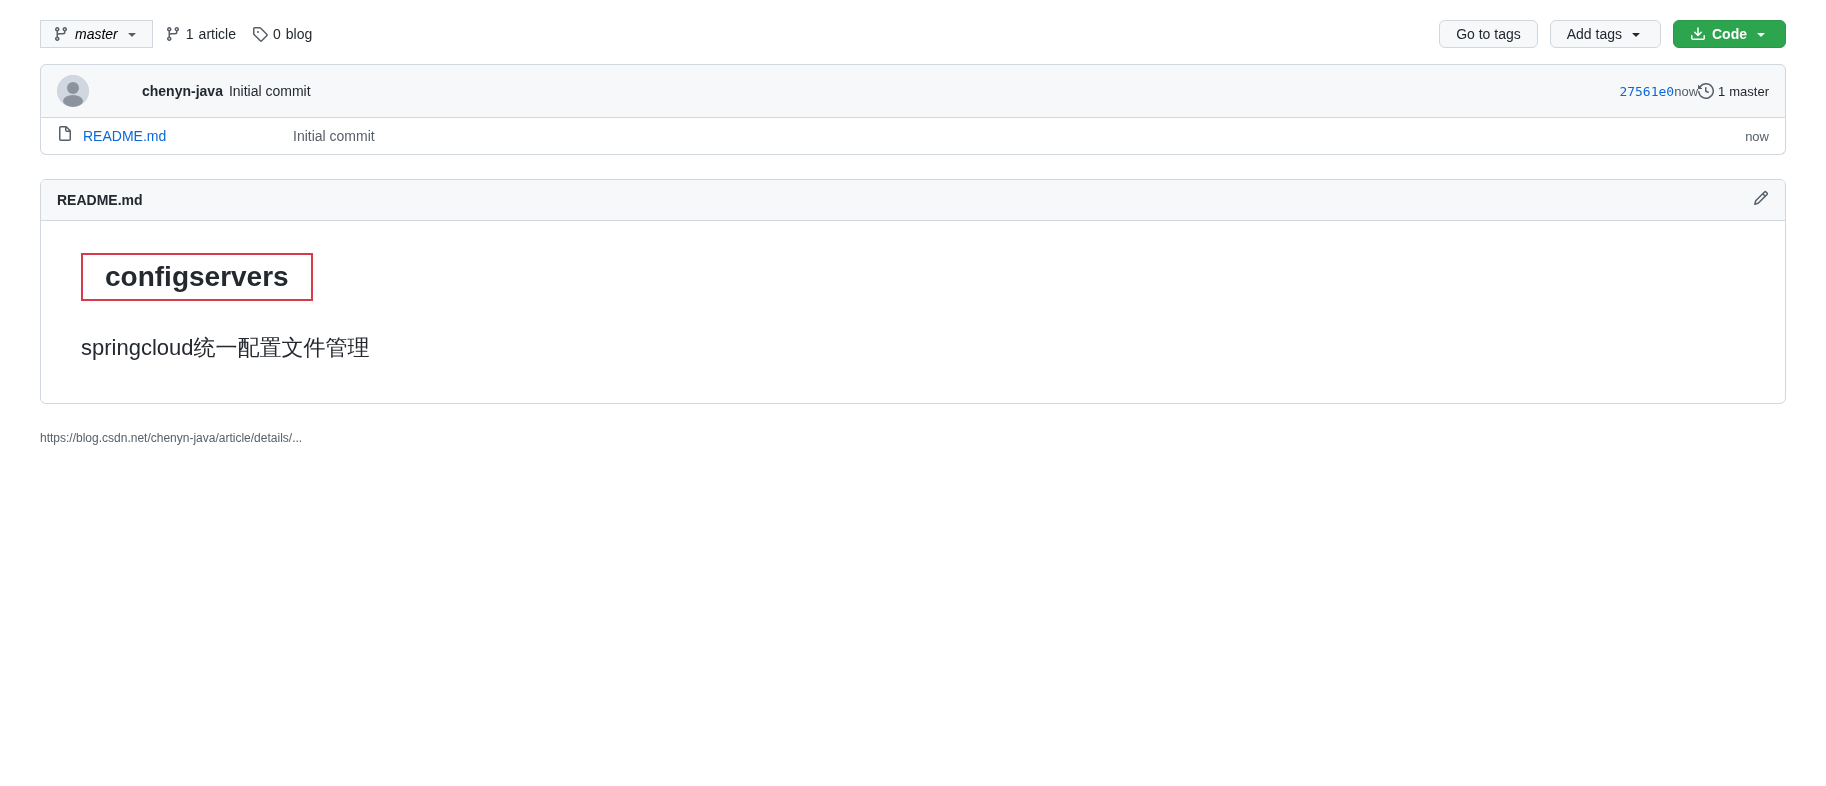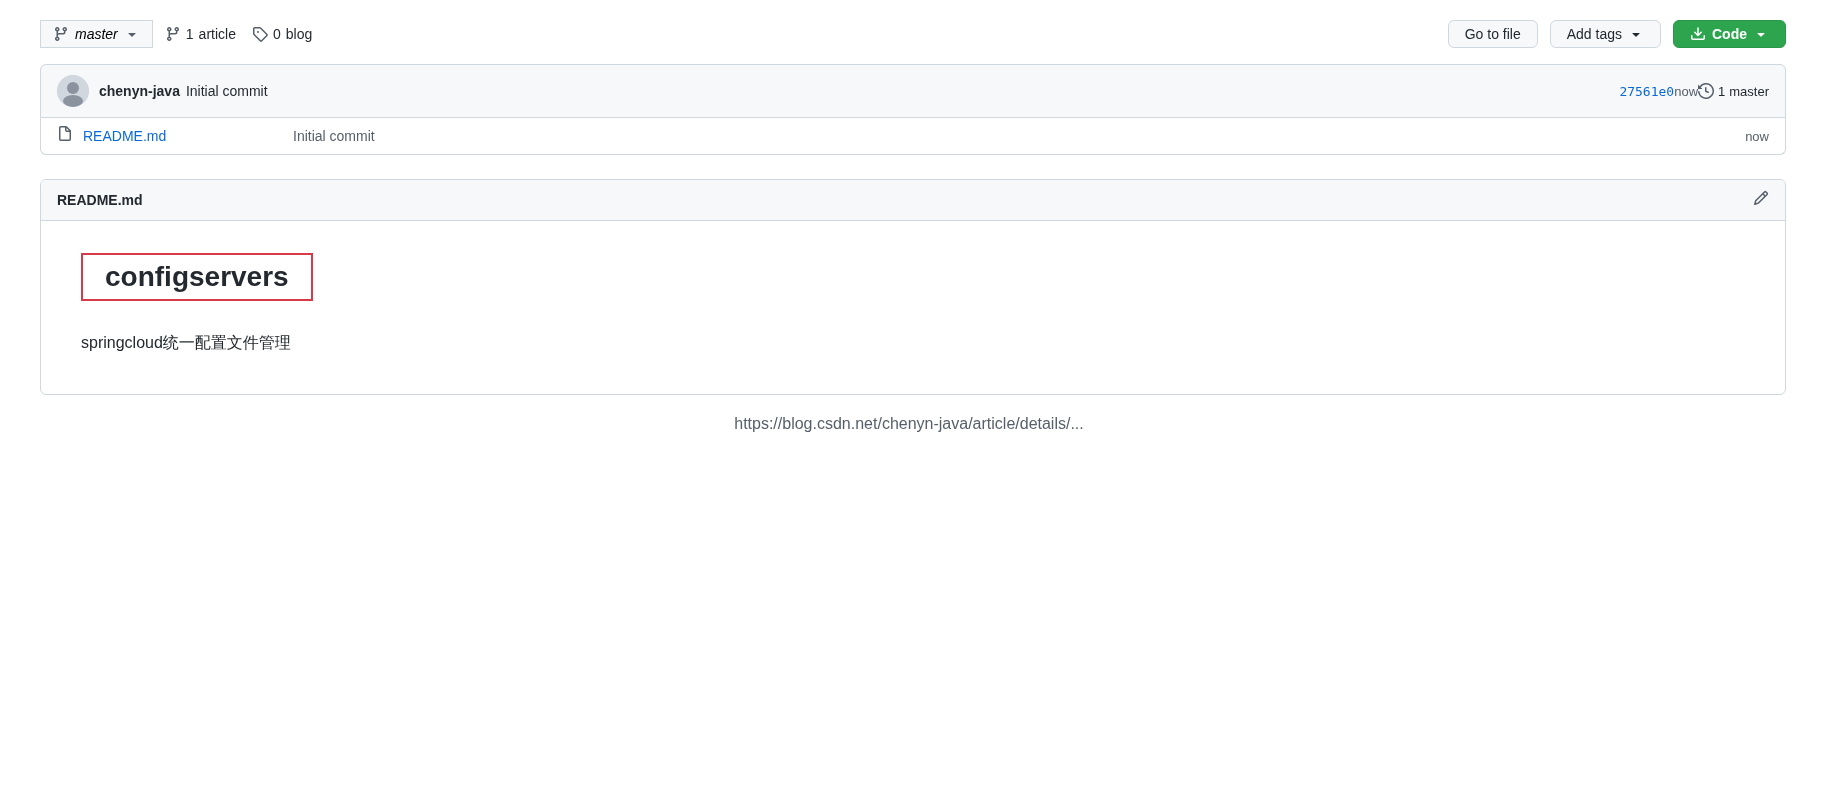--- a/index.html
+++ b/index.html
@@ -102,20 +102,21 @@
     }
     .commit-info {
       display: flex;
       align-items: center;
       gap: 6px;
       flex: 1;
     }
     .commit-author {
       font-weight: 600;
       color: #24292f;
+      margin-left: 43px;
     }
     .commit-message {
       color: #24292f;
     }
     .commit-meta {
       display: flex;
       align-items: center;
       gap: 0;
       color: #57606a;
       font-size: 13px;
@@ -201,30 +202,30 @@
     .readme-h1 {
       font-size: 2em;
       font-weight: 700;
       border: 2px solid #d73a49;
       display: inline-block;
       padding: 4px 22px;
       margin-bottom: 16px;
       line-height: 1.3;
     }
     .readme-desc {
-      font-size: 16px;
+      font-size: 22px;
       color: #24292f;
       margin-top: 16px;
     }
     
     .footer-url {
-      text-align: center;
-      color: #57606a;
-      font-size: 16px;
-      margin-top: 20px;
+      text-align: left;
+      color: #57606a;
+      font-size: 12px;
+      margin-top: 27px;
       padding-right: 8px;
     }
     
     .icon-branch {
       display: inline-block;
       width: 16px;
       height: 16px;
       vertical-align: middle;
     }
   </style>
@@ -257,21 +258,21 @@
           <path fill-rule="evenodd" d="M2.5 7.775V2.75a.25.25 0 01.25-.25h5.025a.25.25 0 01.177.073l6.25 6.25a.25.25 0 010 .354l-5.025 5.025a.25.25 0 01-.354 0l-6.25-6.25a.25.25 0 01-.073-.177zm-1.5 0V2.75C1 1.784 1.784 1 2.75 1h5.025c.464 0 .91.184 1.238.513l6.25 6.25a1.75 1.75 0 010 2.474l-5.026 5.026a1.75 1.75 0 01-2.474 0l-6.25-6.25A1.75 1.75 0 011 7.775zM6 5a1 1 0 100 2 1 1 0 000-2z"></path>
         </svg>
         <span>0</span>
         <span>blog</span>
       </div>
     </div>
 
     <div class="spacer"></div>
 
     <button class="btn btn-default">
-      <span>Go to file</span>
+      <span>Go to tags</span>
     </button>
     <button class="btn btn-default">
       <span>Add tags</span>
       <svg width="16" height="16" viewBox="0 0 16 16" fill="#24292f">
         <path fill-rule="evenodd" d="M4.427 7.427l3.396 3.396a.25.25 0 00.354 0l3.396-3.396A.25.25 0 0011.396 7H4.604a.25.25 0 00-.177.427z"></path>
       </svg>
     </button>
     <button class="btn btn-green">
       <svg width="16" height="16" viewBox="0 0 16 16" fill="white">
         <path d="M2.75 14A1.75 1.75 0 011 12.25v-2.5a.75.75 0 011.5 0v2.5c0 .138.112.25.25.25h10.5a.25.25 0 00.25-.25v-2.5a.75.75 0 011.5 0v2.5A1.75 1.75 0 0113.25 14H2.75z"></path>

